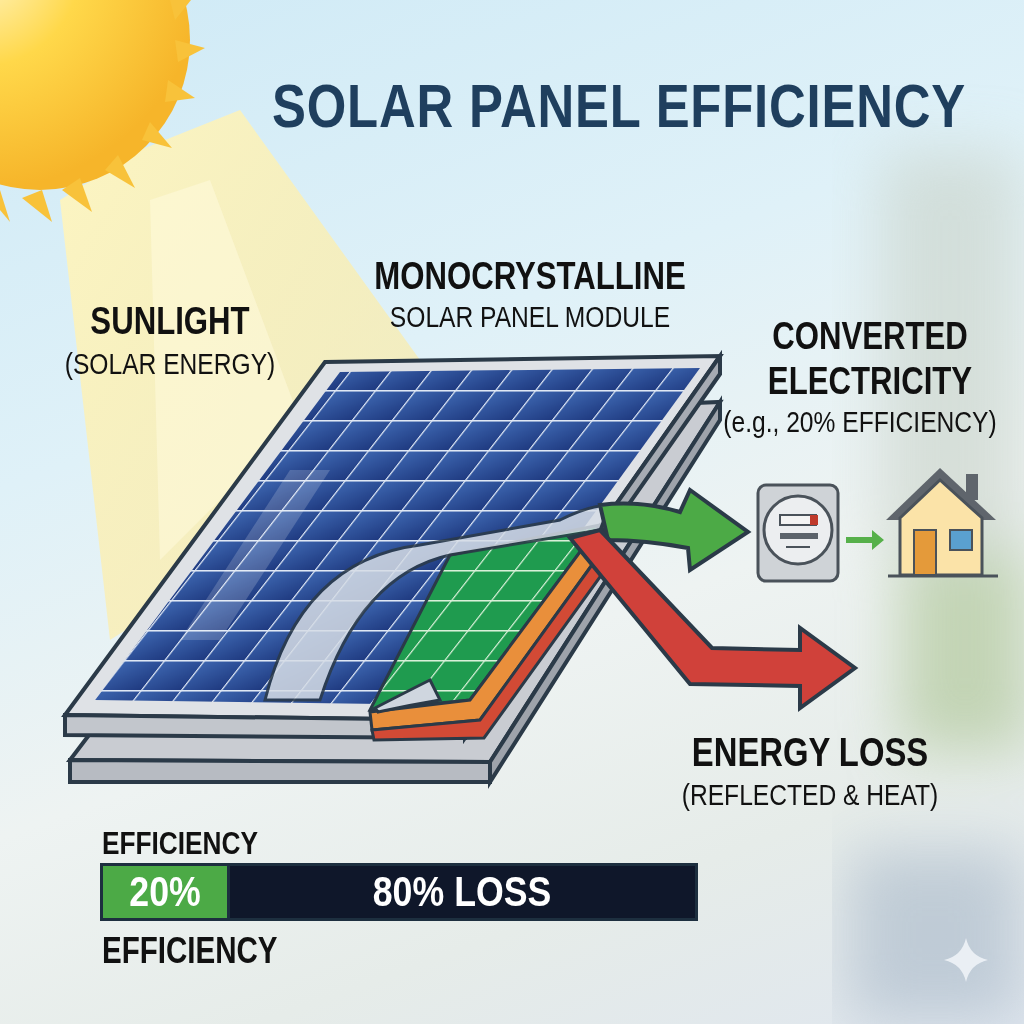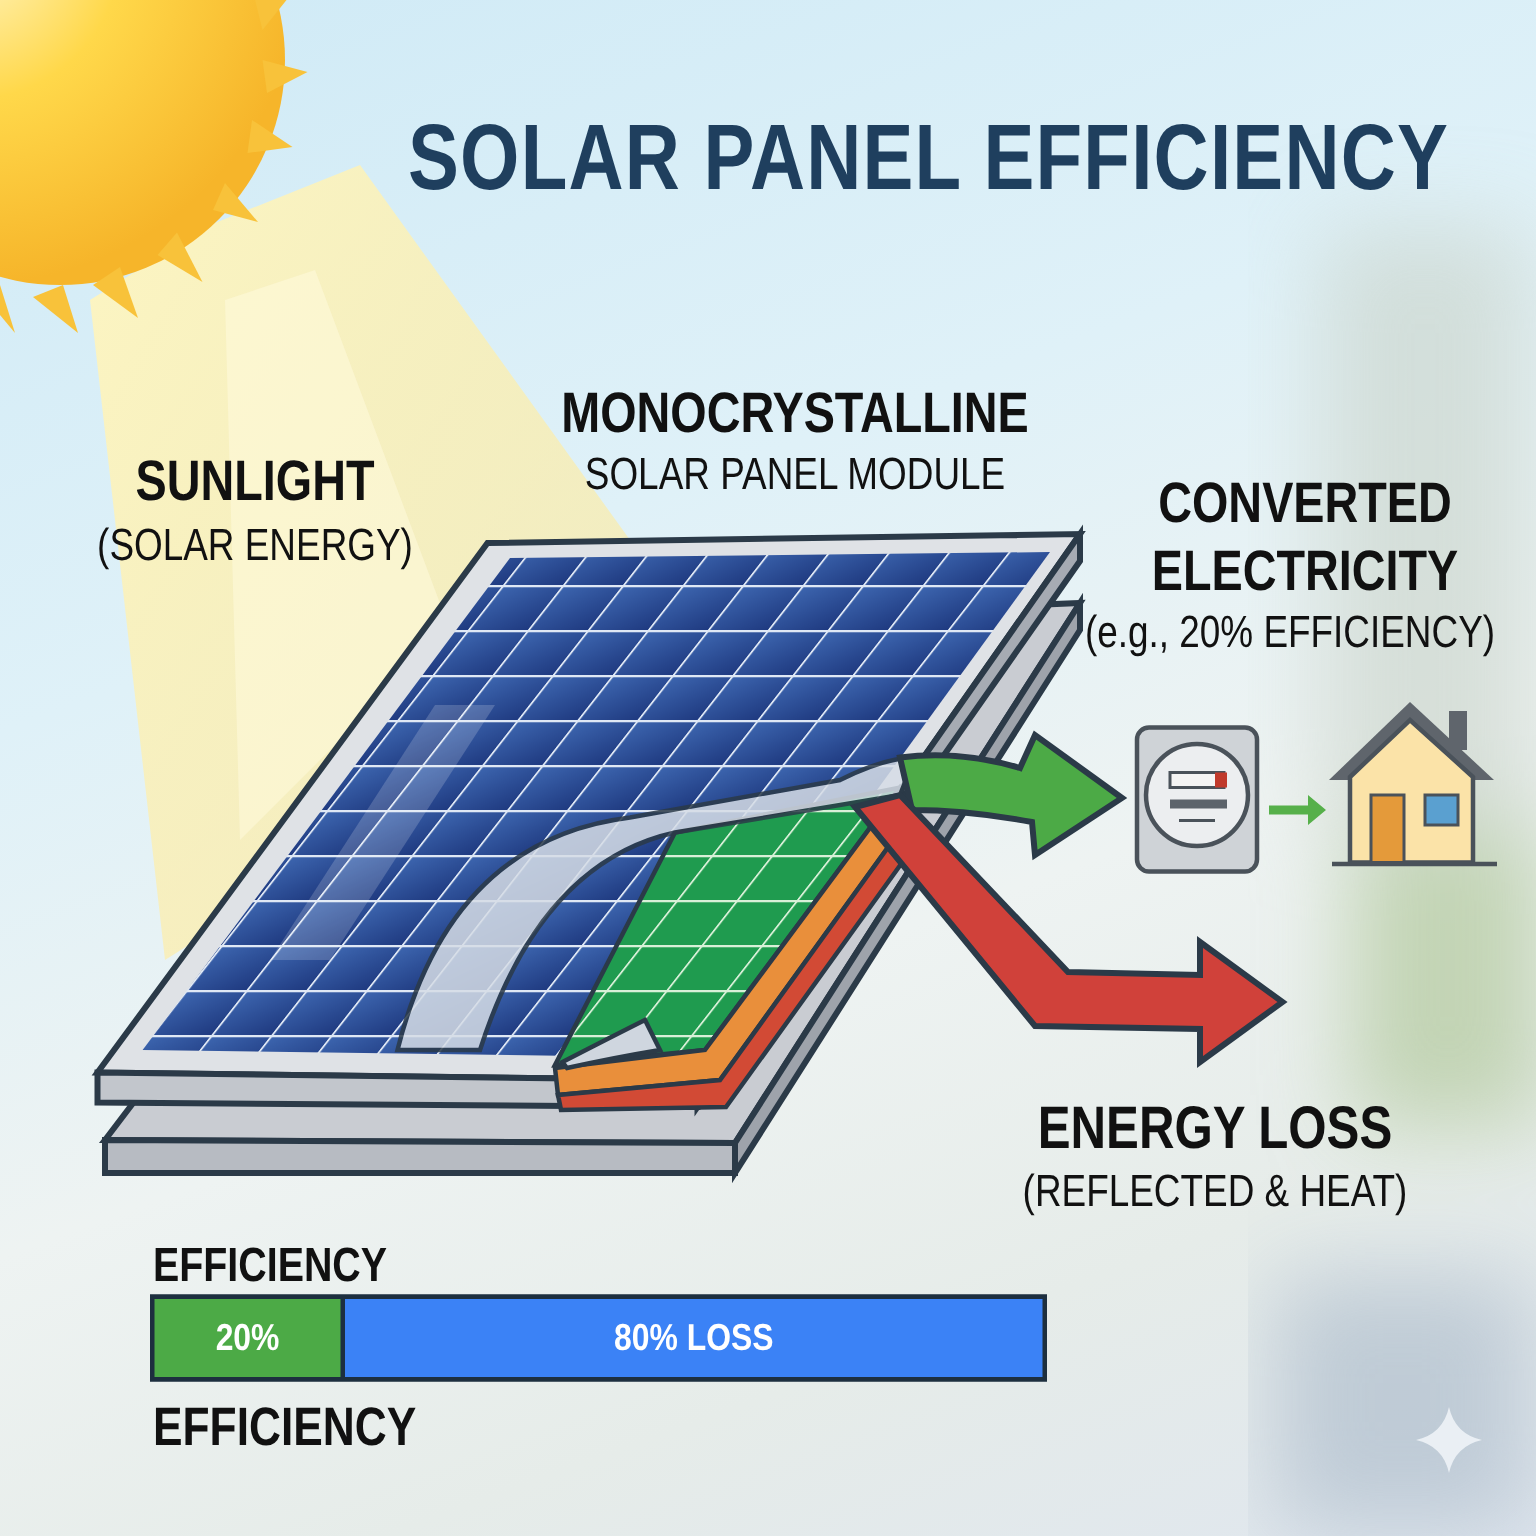--- a/index.html
+++ b/index.html
@@ -17,24 +17,24 @@
   .conv1 { left:730px; top:315px; width:280px; font-size:38px; }
   .conv2 { left:730px; top:360px; width:280px; font-size:38px; }
   .conv3 { left:690px; top:405px; width:340px; font-size:30px; font-weight:normal; }
   .loss1 { left:640px; top:730px; width:340px; font-size:40px; }
   .loss2 { left:620px; top:778px; width:380px; font-size:30px; font-weight:normal; }
   .eff-top { left:60px; top:825px; width:250px; font-size:32px; transform-origin:left; text-align:left; left:102px; }
   .eff-bot { left:102px; top:930px; width:250px; font-size:36px; transform-origin:left; text-align:left; }
   .bar { position:absolute; left:100px; top:863px; width:598px; height:58px; border:3px solid #1d2f3f;
     display:flex; box-sizing:border-box; background:#1d2f3f; }
   .bar-seg { display:flex; align-items:center; justify-content:center; color:#fff; font-weight:bold;
-    font-size:25px; height:100%; }
+    font-size:42px; height:100%; }
   .bar-seg span { display:inline-block; transform:scaleX(0.85); }
   .seg-eff { background:#4caa46; width:124px; border-right:3px solid #1d2f3f; }
-  .seg-loss { background:#3b82f6; flex:1; }
+  .seg-loss { background:#0f172a; flex:1; }
   .sparkle { position:absolute; left:942px; top:936px; width:48px; height:48px; }
 </style>
 </head>
 <body>
 
 <svg class="art" viewBox="0 0 1024 1024" xmlns="http://www.w3.org/2000/svg">
   <defs>
     <radialGradient id="sunG" cx="30%" cy="25%" r="75%">
       <stop offset="0%" stop-color="#fff6c9"></stop>
       <stop offset="45%" stop-color="#ffd84a"></stop>

